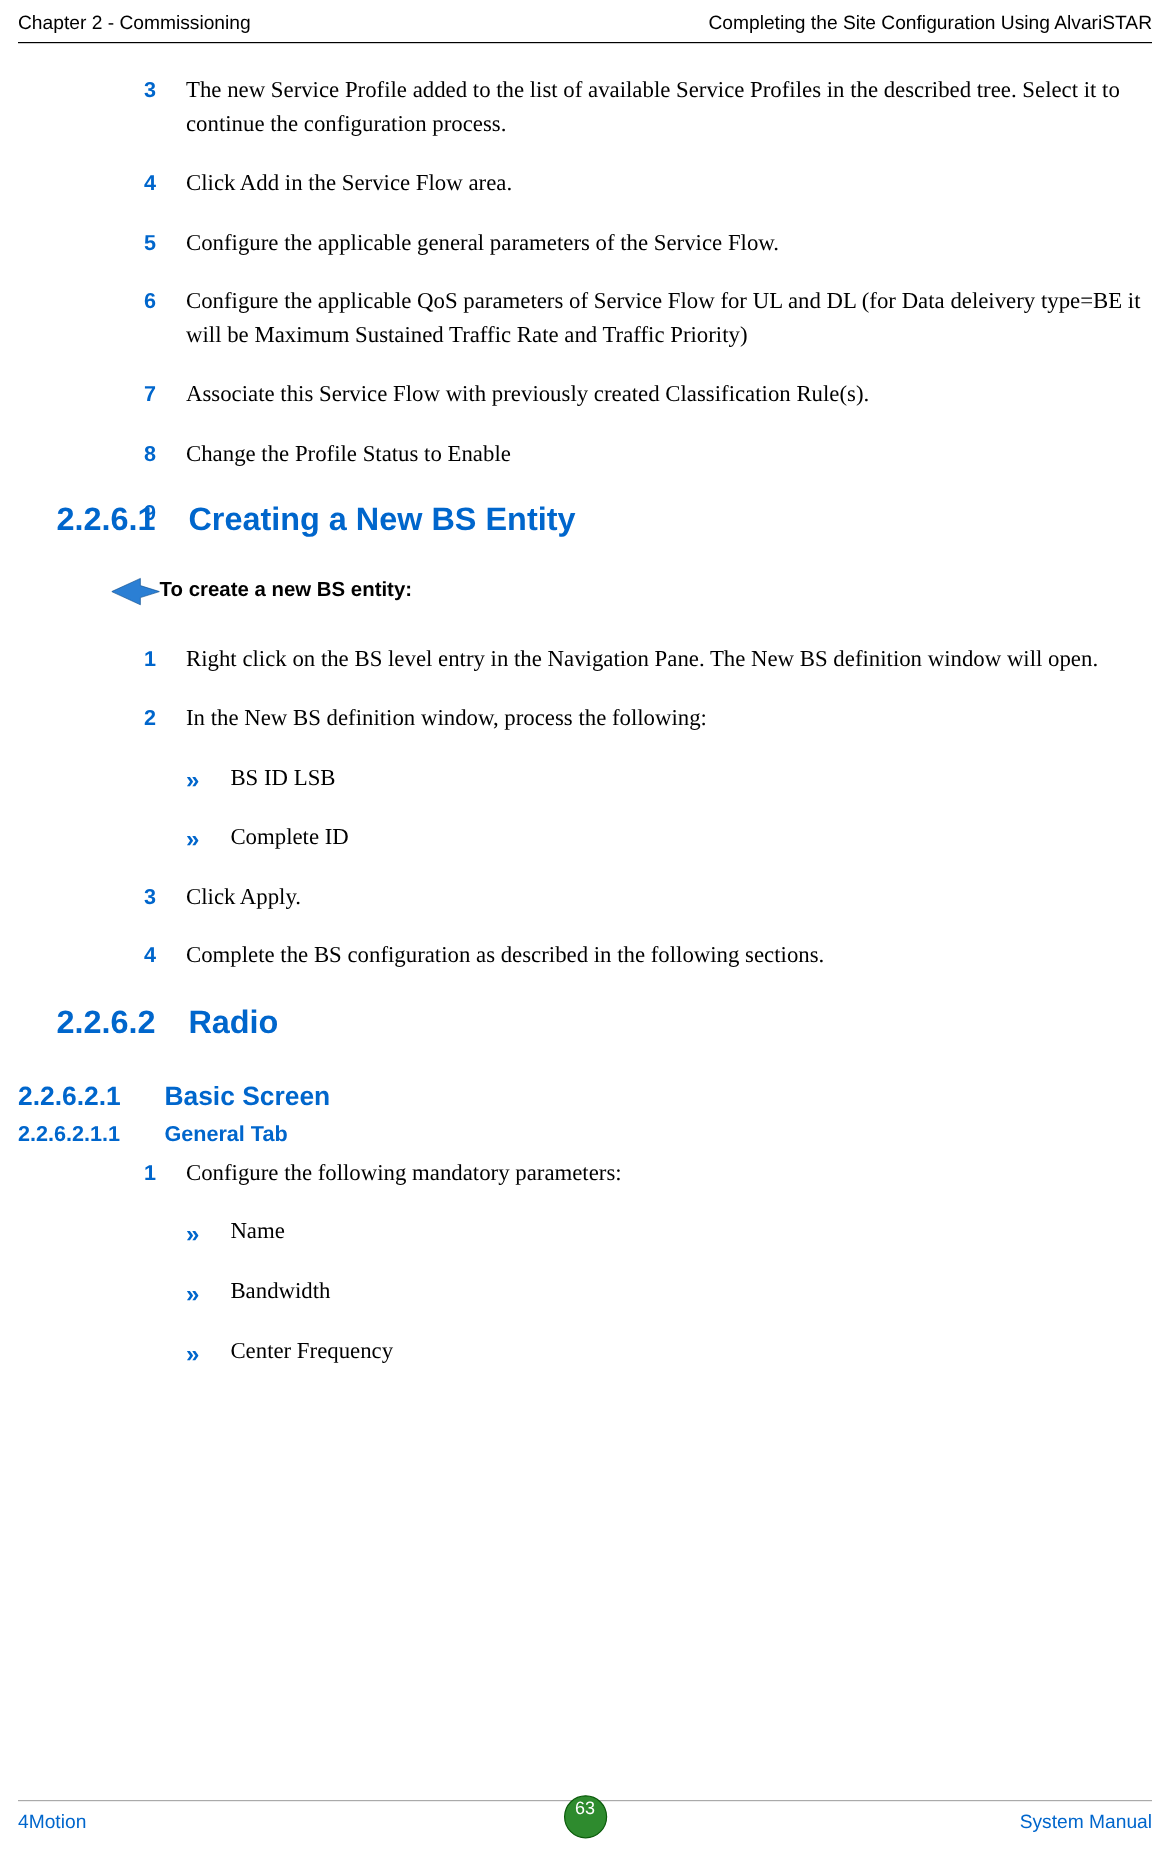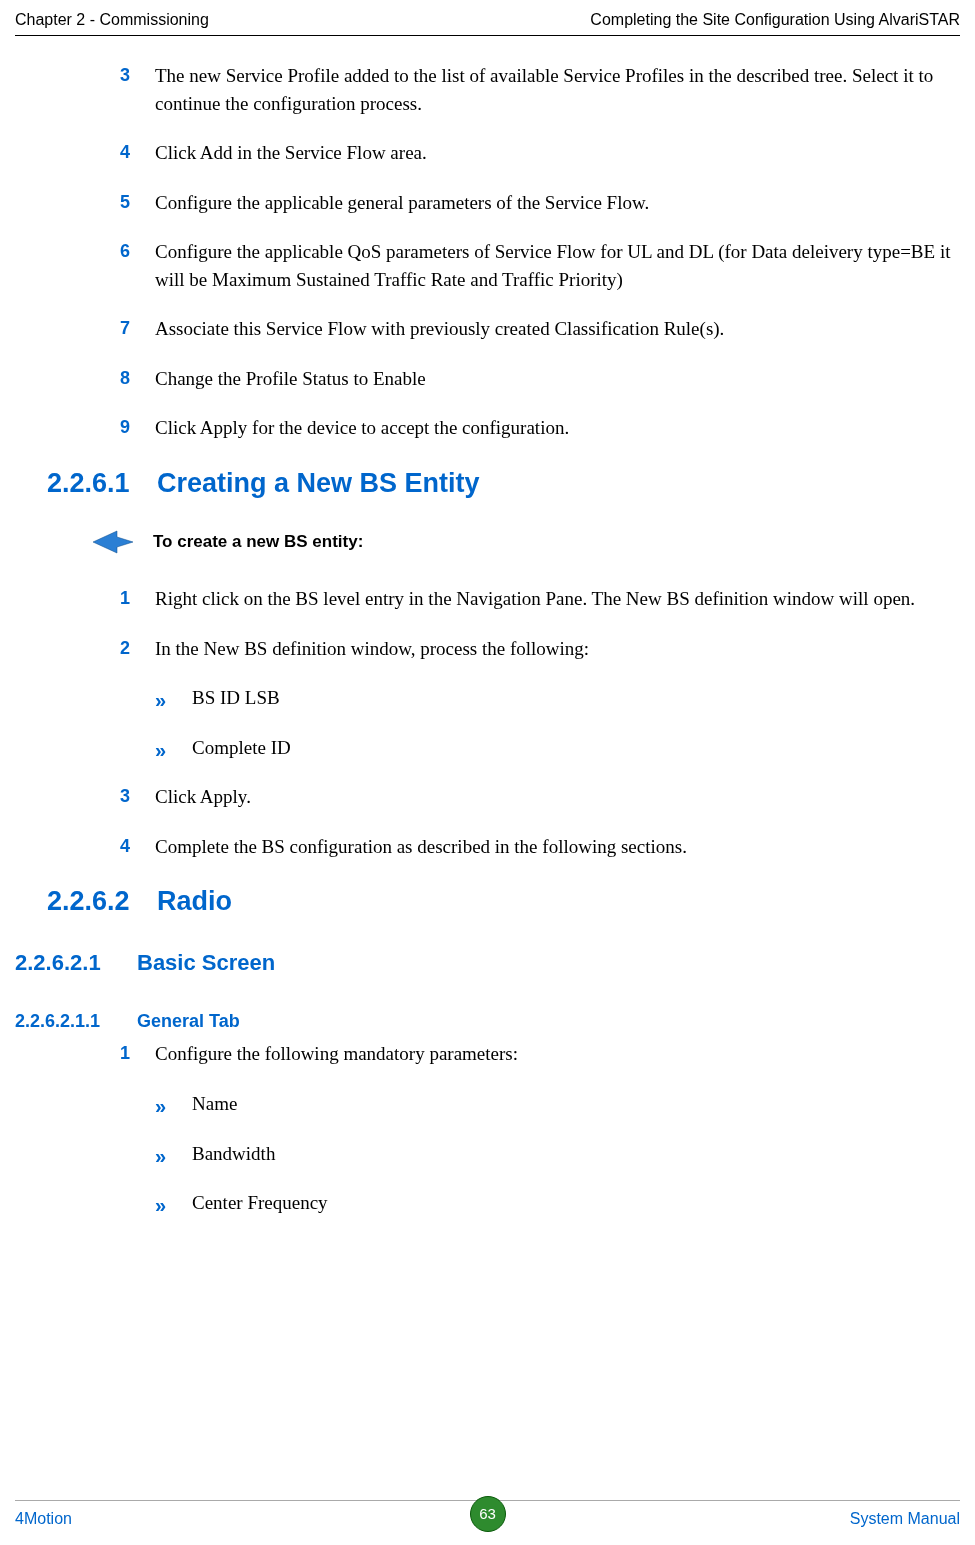--- a/index.html
+++ b/index.html
@@ -86,26 +86,25 @@
   }
   .h4 .secno { display:inline-block; width:122px; }
   .h5 {
     font-family: Arial, Helvetica, sans-serif;
     color: #0066cc;
     font-size: 18px;
     font-weight: bold;
     margin-top: 0px;
     margin-bottom: 6px;
   }
-  .h5 .secno { display:inline-block; width:122px;margin-top:27px; }
+  .h5 .secno { display:inline-block; width:122px; }
   .callout {
     display: flex;
     align-items: center;
     margin: 10px 0 30px 78px;
-    gap: 20px;
   }
   .icon-arrow {
     width: 40px;
     height: 26px;
   }
   .callout-text {
     font-family: Arial, Helvetica, sans-serif;
     font-weight: bold;
     font-size: 17px;
     color: #000;
@@ -139,21 +138,21 @@
     font-size: 16px;
     color: #0066cc;
   }
   .page-badge {
     background: #2e8b2e;
     border: 1px solid #0a5a0a;
     border-radius: 50%;
     width: 34px;
     height: 34px;
     display: flex;
-    align-items: center;
+    align-items: flex-start;
     justify-content: center;
     color: #fff;
     font-size: 15px;
     position: absolute;
     left: 50%;
     transform: translateX(-50%);
     top: -5px;
   }
 </style>
 </head>
@@ -188,21 +187,20 @@
       <div class="num-item">
         <span class="num">7</span>
         <span class="txt">Associate this Service Flow with previously created Classification Rule(s).</span>
       </div>
       <div class="num-item">
         <span class="num">8</span>
         <span class="txt">Change the Profile Status to Enable</span>
       </div>
       <div class="num-item">
         <span class="num">9</span>
-        <span class="txt">Click Apply for the device to accept the configuration.</span>
       </div>
     </div>
 
 
     <div class="h3">
       <span class="secno">2.2.6.1</span><span>Creating a New BS Entity</span>
     </div>
 
     <div class="callout">
       <svg class="icon-arrow" viewBox="0 0 40 26">

